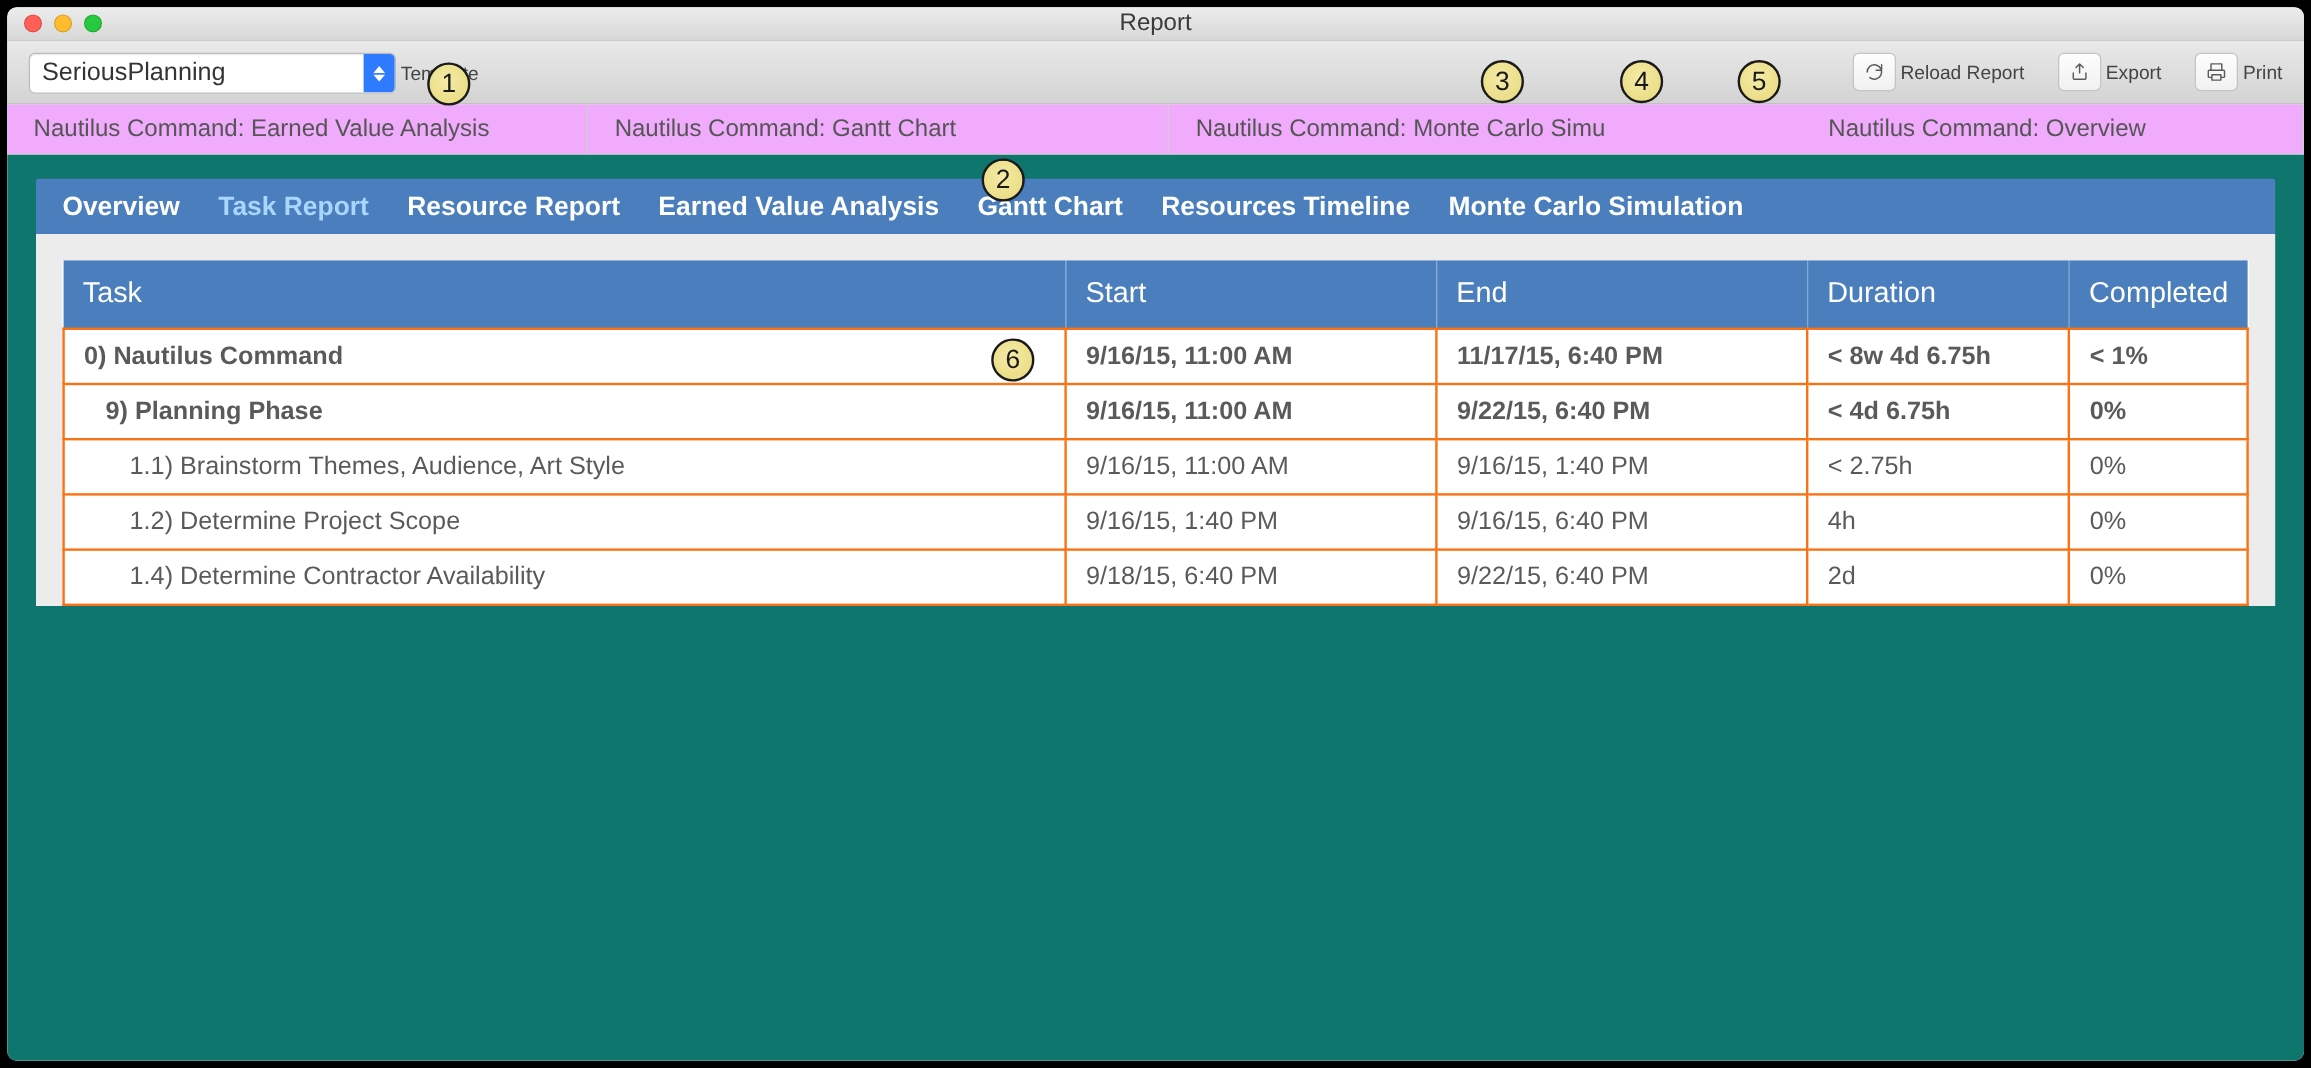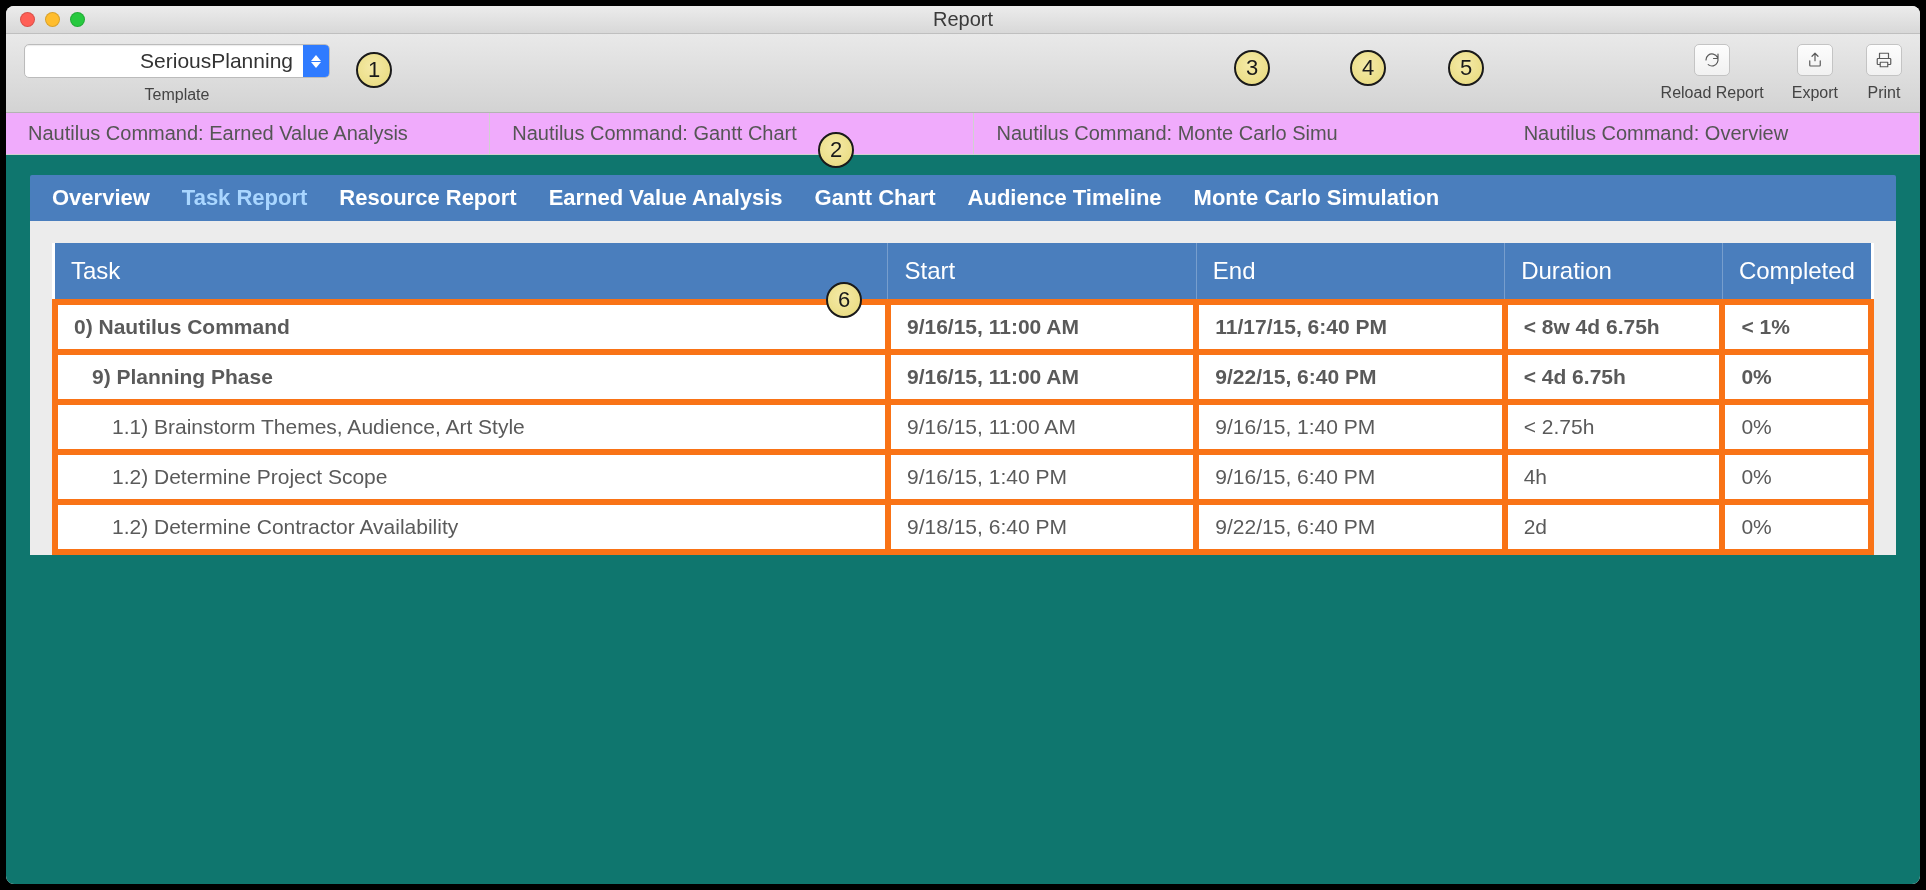--- a/index.html
+++ b/index.html
@@ -35,21 +35,21 @@
 .toolbar {
   background: linear-gradient(#e9e9e9, #d3d3d3);
   padding: 10px 18px 8px 18px;
   border-bottom:1px solid #b3b3b3;
   display:flex;
   align-items:flex-start;
 }
 .tb-left { display:flex; flex-direction:column; align-items:center; }
 .tb-spacer { flex:1; }
 .tb-right { display:flex; gap:28px; align-items:flex-start;}
-.tb-item { display:flex; flex-direction:column; align-items:center; gap:4px;text-align:right;}
+.tb-item { display:flex; flex-direction:row; align-items:center; gap:4px;}
 .tb-label { font-size:16px; color:#444; margin-top:4px;}
 .select-wrap {
   display:flex; align-items:center;
   background:#fff; border:1px solid #bbb; border-radius:5px;
   height:34px; width:306px;
   box-shadow:0 1px 1px rgba(0,0,0,.08) inset;
   overflow:hidden;
 }
 .select-wrap .value{ flex:1; padding:0 10px; font-size:21px; color:#333;}
 .select-arrows{
@@ -128,21 +128,21 @@
   background:#fff;
   font-size:21px;
 }
 table.tasks thead th{
   background:#4a7ebd; color:#fff; text-align:left;
   padding:14px 16px; font-weight:400; font-size:24px;
   border-right:1px solid rgba(255,255,255,.25);
 }
 table.tasks thead th:last-child{border-right:none;}
 table.tasks tbody td{
-  border:6px solid #f97316;
+  border:2px solid #f97316;
   padding:10px 16px;
   color:#5a5a5a;
   white-space:nowrap;
 }
 tbody tr.lvl0 td{ font-weight:700;}
 tbody tr.lvl1 td{ font-weight:700;}
 tbody tr.lvl1 td:first-child{ padding-left:34px;}
 tbody tr.lvl2 td:first-child{ padding-left:54px;}
 tbody tr td:first-child{white-space:normal;}
 .col-task{width:46%;}
@@ -225,21 +225,21 @@
     <div class="doc-tab" style="flex:0.85">Nautilus Command: Overview</div>
   </div>
 
   <div class="content">
     <div class="report-nav">
       <span>Overview</span>
       <span class="active">Task Report</span>
       <span>Resource Report</span>
       <span>Earned Value Analysis</span>
       <span>Gantt Chart</span>
-      <span>Audience Timeline</span>
+      <span>Resources Timeline</span>
       <span>Monte Carlo Simulation</span>
     </div>
     <div class="report-body">
       <table class="tasks">
         <colgroup>
           <col class="col-task">
             <col class="col-start">
             <col class="col-end">
             <col class="col-dur">
             <col class="col-comp">
@@ -276,21 +276,21 @@
               <td>0%</td>
             </tr>
             <tr class="lvl2">
               <td>1.2) Determine Project Scope</td>
               <td>9/16/15, 1:40 PM</td>
               <td>9/16/15, 6:40 PM</td>
               <td>4h</td>
               <td>0%</td>
             </tr>
             <tr class="lvl2">
-              <td>1.2) Determine Contractor Availability</td>
+              <td>1.4) Determine Contractor Availability</td>
               <td>9/18/15, 6:40 PM</td>
               <td>9/22/15, 6:40 PM</td>
               <td>2d</td>
               <td>0%</td>
             </tr>
           </tbody>
       </table>
     </div>
   </div>
 

